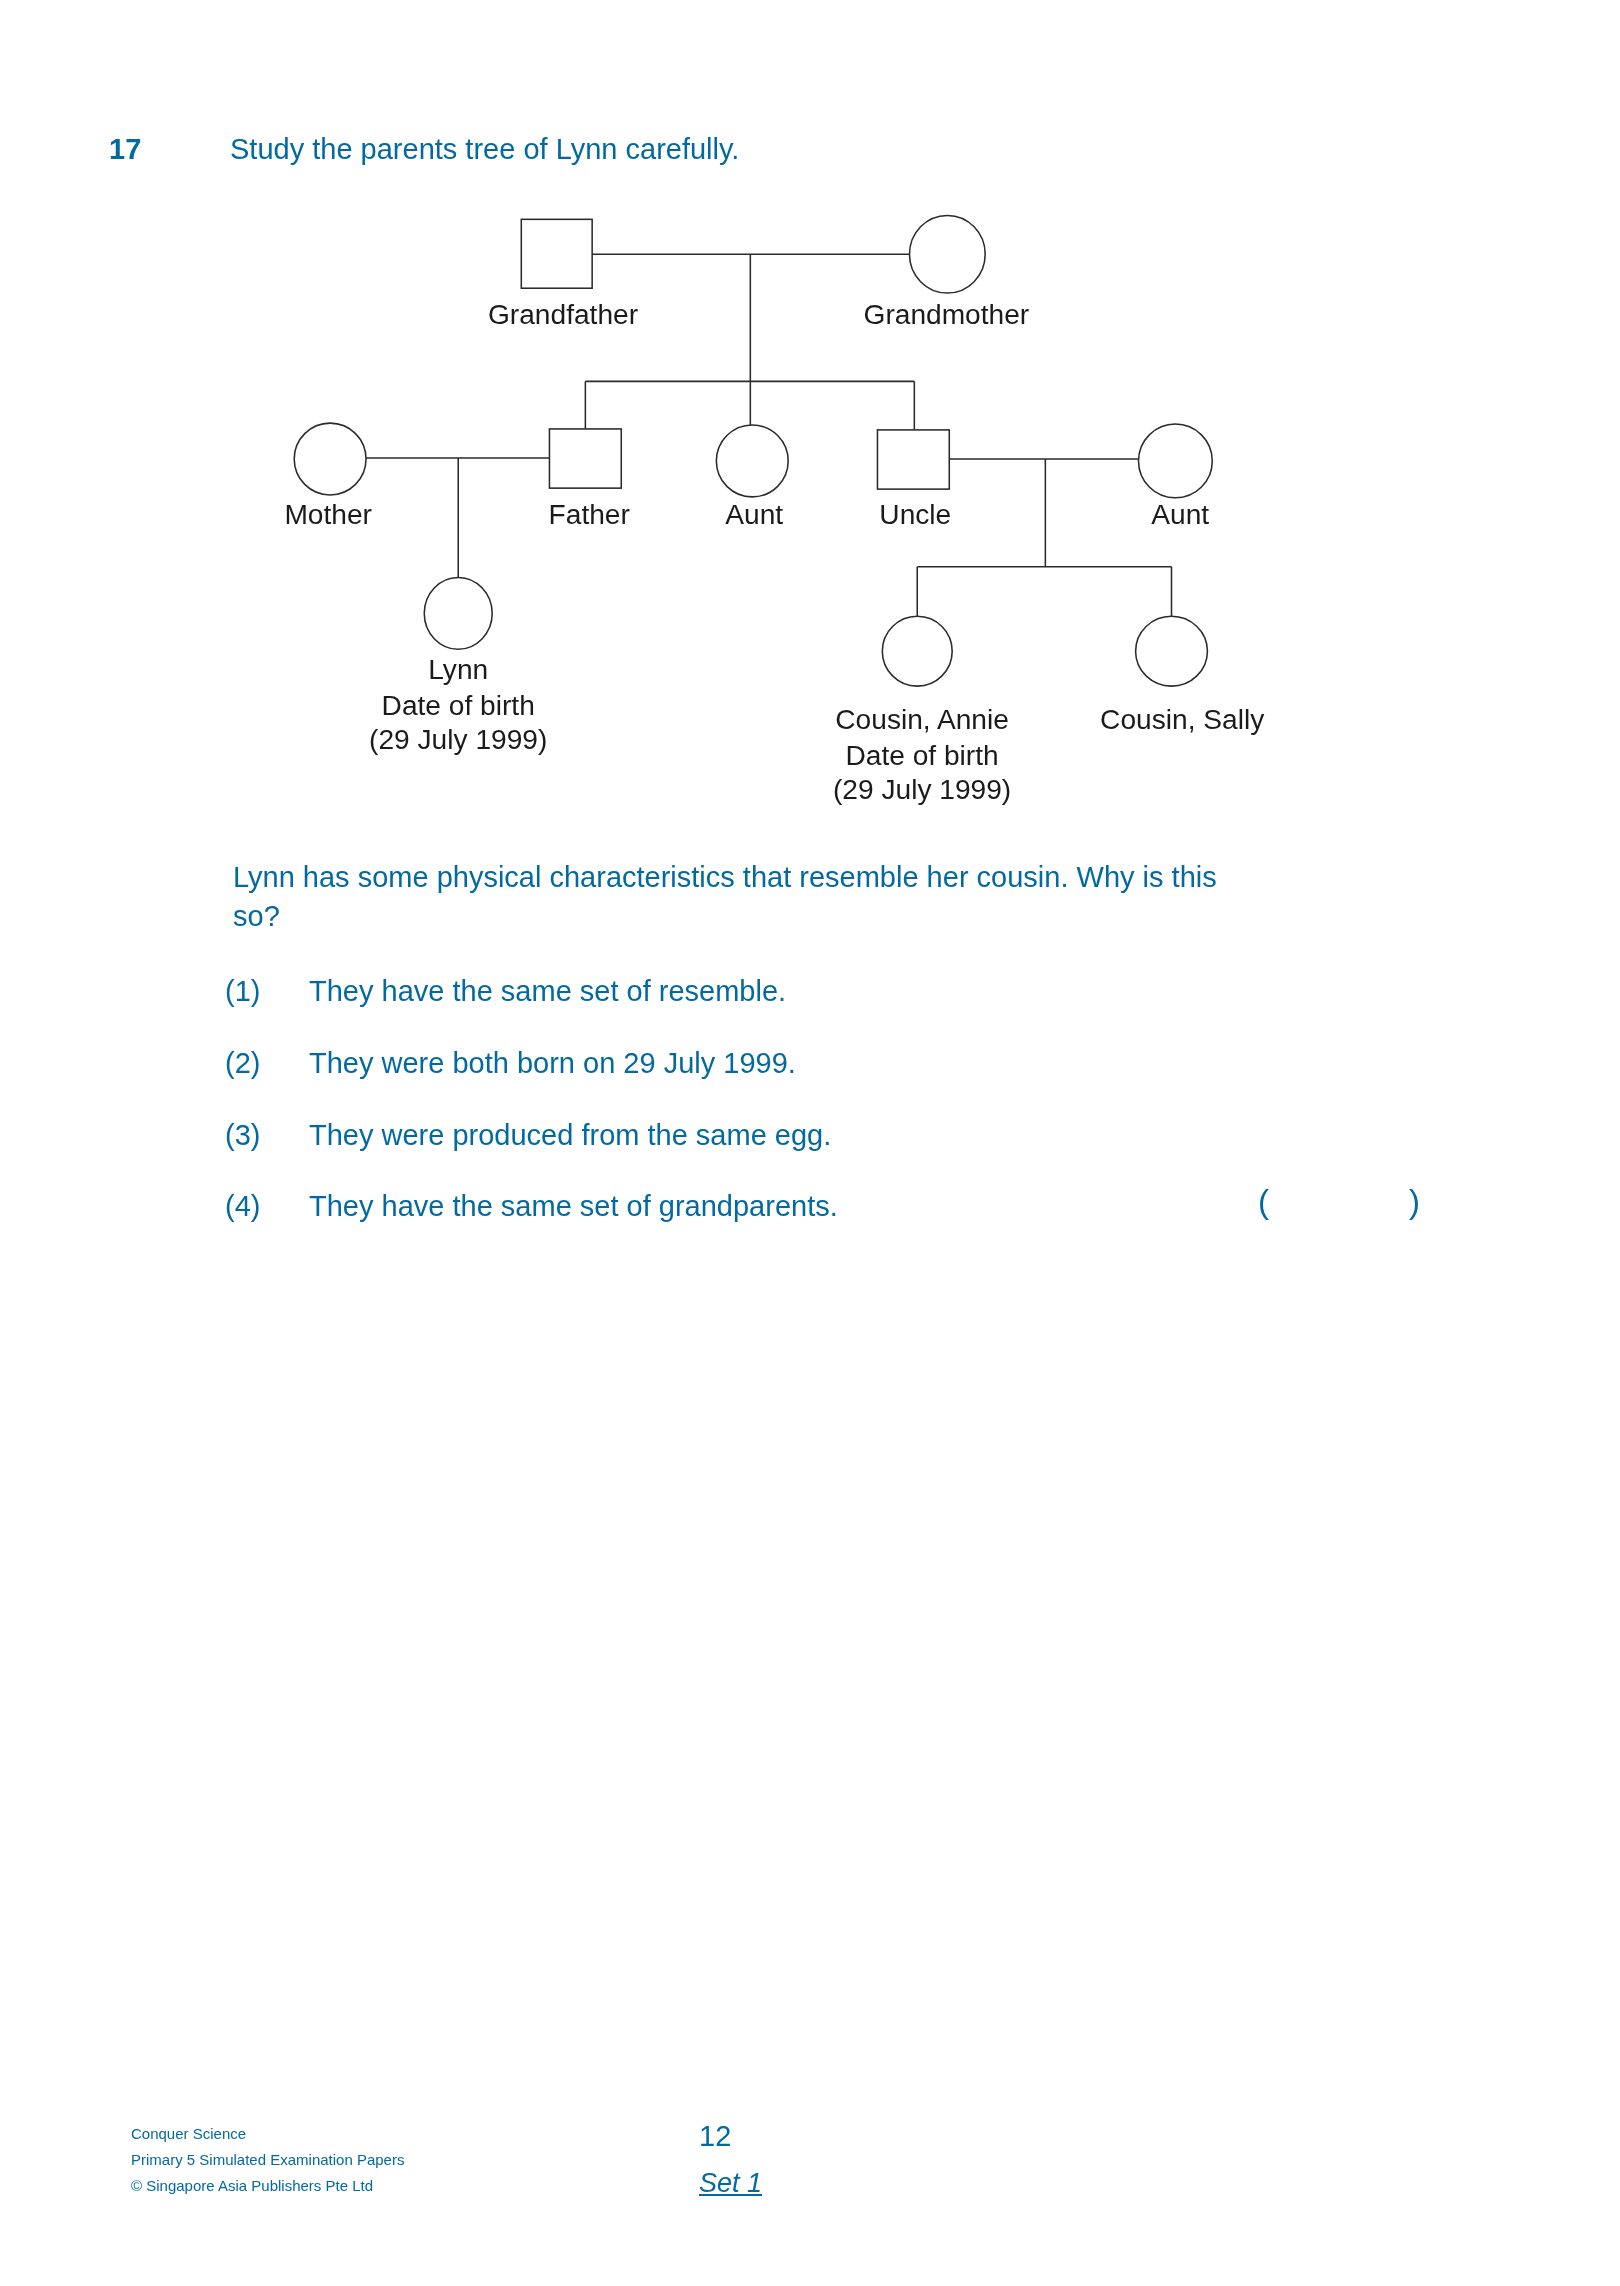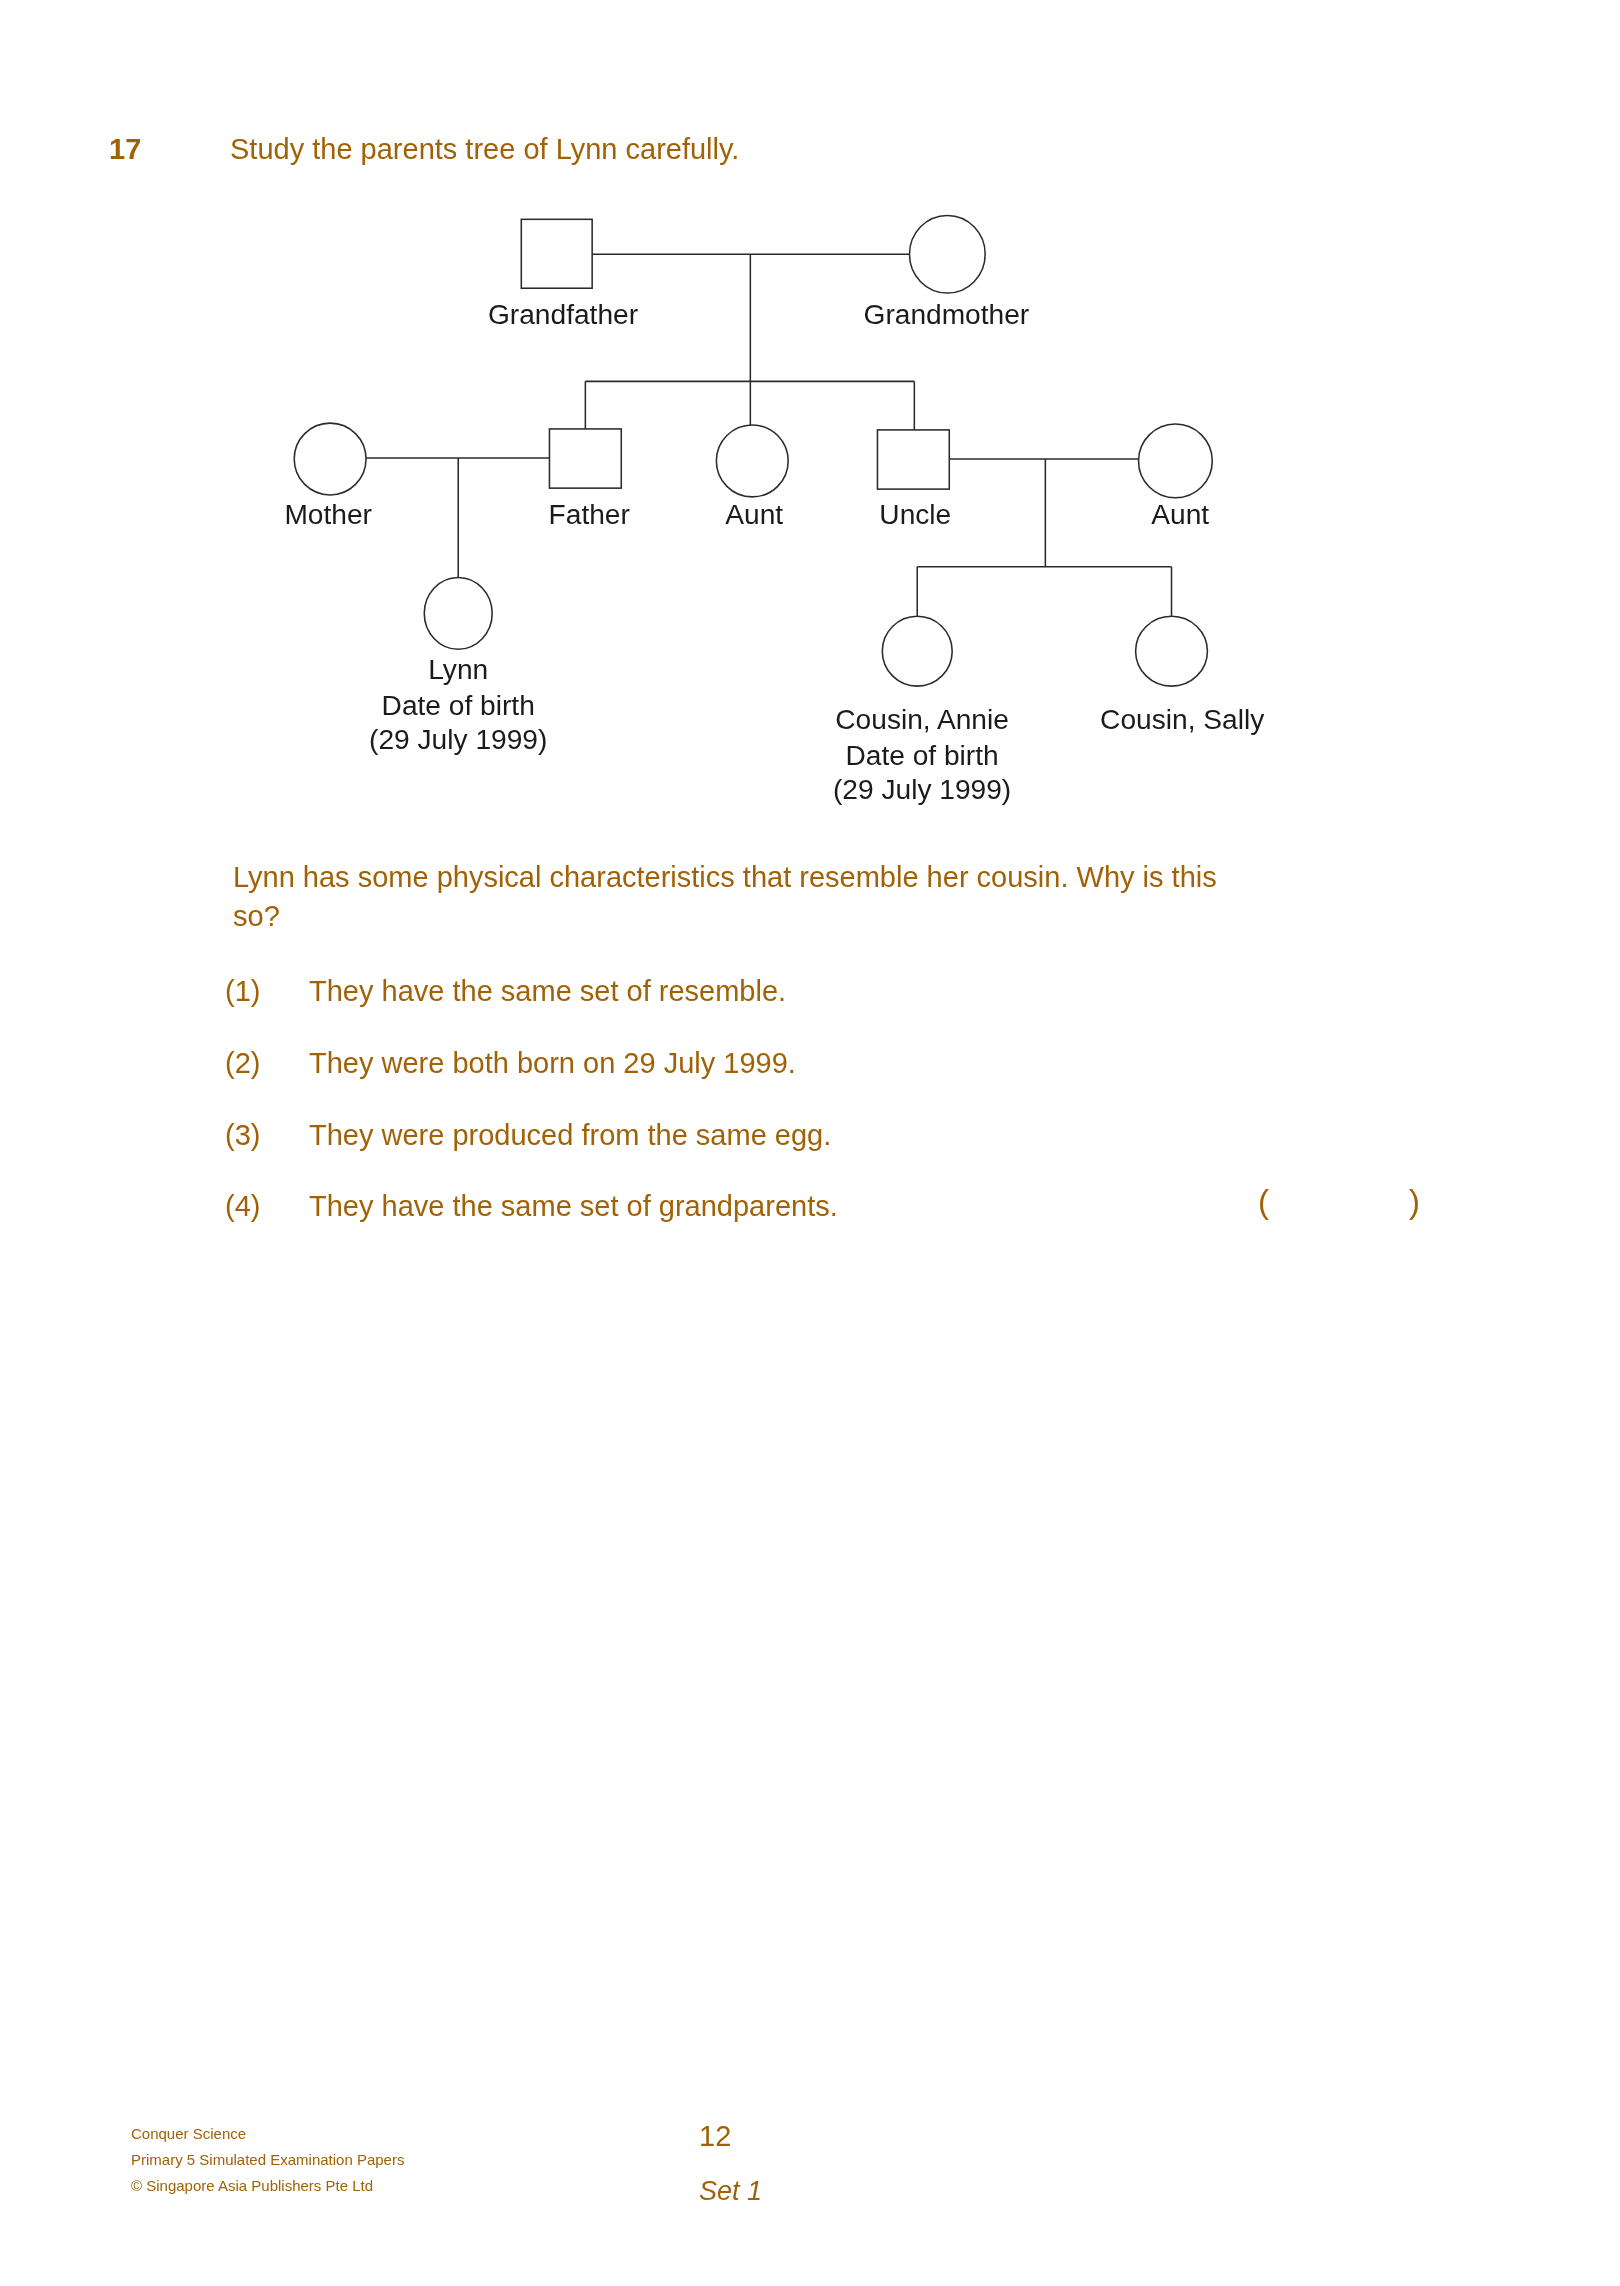--- a/index.html
+++ b/index.html
@@ -2,21 +2,21 @@
 <html><head>
 <meta charset="utf-8">
 <style>
   html, body { margin: 0; padding: 0; background: #ffffff; }
   .page {
     position: relative;
     width: 1437px;
     height: 2286px;
     background: #ffffff;
     font-family: "Liberation Sans", sans-serif;
-    color: #a16207;
+    color: #0369a1;
     overflow: hidden;
   }
   .abs { position: absolute; white-space: nowrap; }
 
   
   .q-number   { left: 109px; top: 133px; font-size: 29px; font-weight: bold; }
   .q-title    { left: 230px; top: 133px; font-size: 29px; }
 
   
   .tree-svg { position: absolute; left: 0; top: 0; }
@@ -50,21 +50,21 @@
   
   .footer-left {
     position: absolute; left: 131px; top: 2121px;
     font-size: 15px; line-height: 26px; white-space: nowrap;
   }
   .footer-center {
     position: absolute; left: 699px; top: 2120px; width: 155px;
     text-align: left;
   }
   .footer-page { font-size: 29px; line-height: 33px; }
-  .footer-set  { font-size: 27px; line-height: 33px; font-style: italic; margin-top: 22px; }
+  .footer-set  { font-size: 27px; line-height: 33px; font-style: italic; margin-top: 14px; text-decoration: underline; }
 </style>
 </head>
 <body>
 
 <div class="page">
 
   <span class="abs q-number">17</span>
   <span class="abs q-title">Study the parents tree of Lynn carefully.</span>
 
   <svg class="tree-svg" width="1621" height="854" viewBox="0 0 1670 880">

